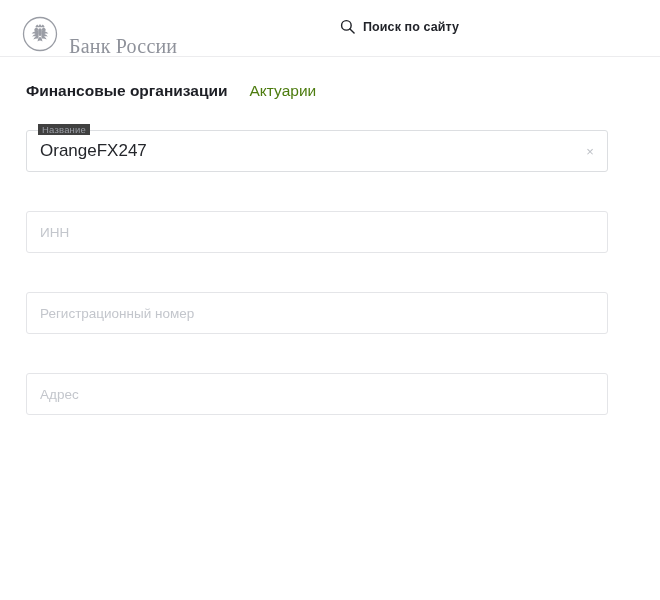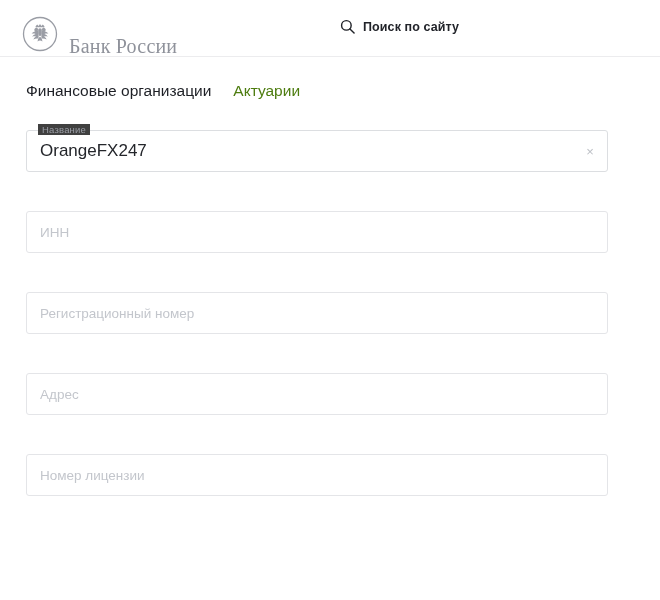--- a/index.html
+++ b/index.html
@@ -76,21 +76,21 @@
     display: flex;
     align-items: baseline;
     gap: 22px;
   }
   .tab {
     font-size: 15.5px;
     white-space: nowrap;
     cursor: pointer;
   }
   .tab.is-active {
-    font-weight: normal;
+    font-weight: bold;
     color: #1d1f25;
   }
   .tab.is-inactive {
     color: #4d7c0f;
   }
 
   
   .form {
     position: absolute;
     left: 26px;
@@ -238,18 +238,14 @@
   <div class="field">
     <div class="field-box"></div>
     <div class="field-placeholder">Регистрационный номер</div>
   </div>
 
   <div class="field">
     <div class="field-box"></div>
     <div class="field-placeholder">Адрес</div>
   </div>
 
-  <div class="field">
-    <div class="field-box"></div>
-    <div class="field-placeholder">Номер лицензии</div>
-  </div>
 
 </div>
 
 </body></html>

